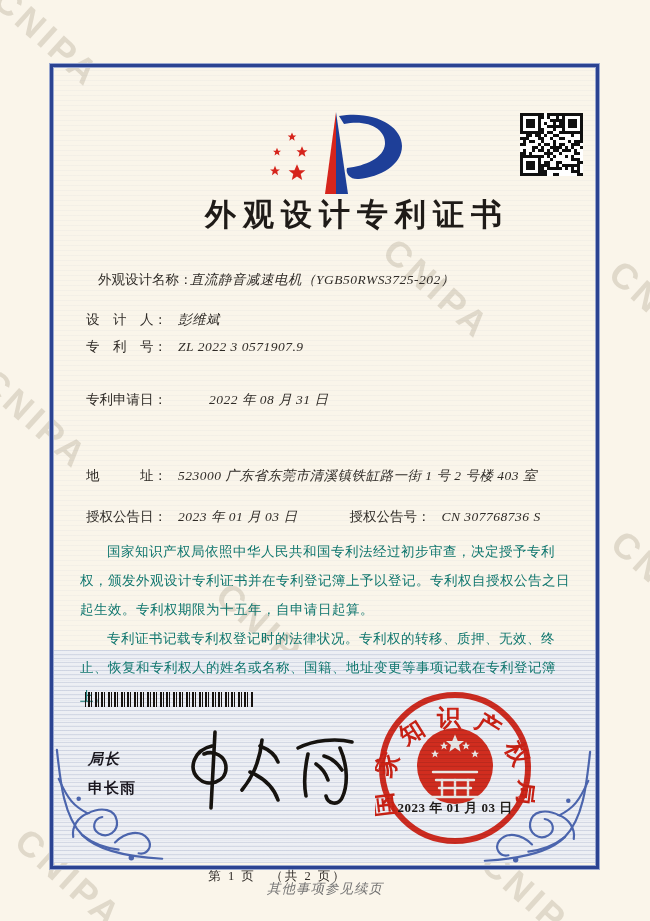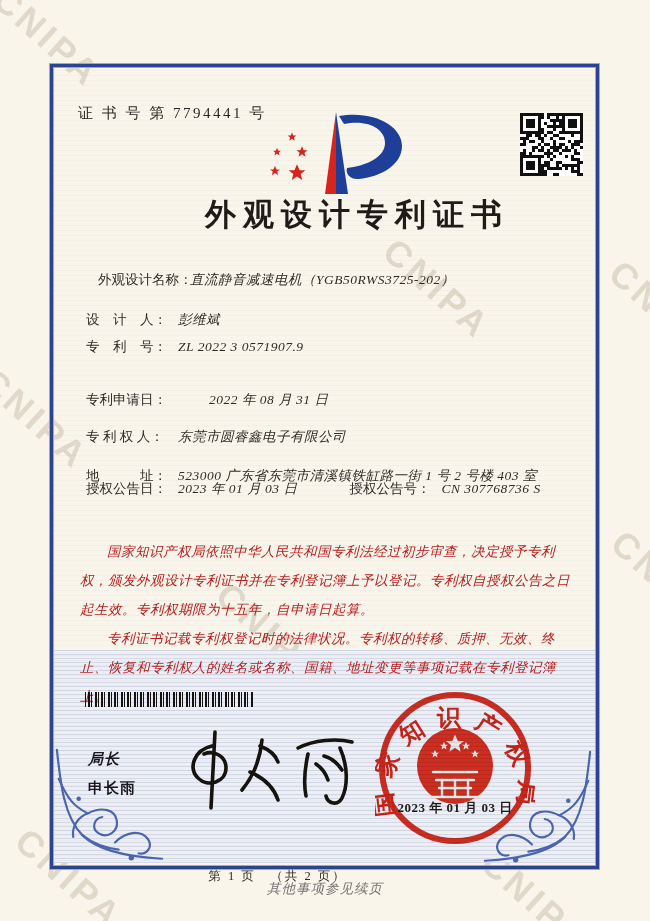--- a/index.html
+++ b/index.html
@@ -38,21 +38,21 @@
   }
   .row {
     position:absolute; left:86px; display:flex; align-items:baseline;
     font-size:13.5px; color:#2f2b27; white-space:nowrap;
   }
   .row .lbl { flex:none; width:92px; letter-spacing:0px; }
   .row .val { letter-spacing:0.5px;font-style:italic; }
   .row .lbl2 { margin-left:52px; }
   .paras {
     position:absolute; left:80px; top:537px; width:500px;
-    font-size:13.5px; line-height:29px; color:#b91c1c; font-style:italic;
+    font-size:13.5px; line-height:29px; color:#0f766e; 
     letter-spacing:0.5px;
   }
   .paras p { margin:0; text-indent:2em; }
   .barcode {
     position:absolute; left:85px; top:692px; width:168px; height:15px;
     background:repeating-linear-gradient(90deg,
       #16120f 0 1.5px, transparent 1.5px 3px,
       #16120f 3px 5.5px, transparent 5.5px 6.5px,
       #16120f 6.5px 7.5px, transparent 7.5px 10.5px,
       #16120f 10.5px 12px, transparent 12px 13px);
@@ -115,21 +115,20 @@
       <path d="M6,2 C10,40 14,76 34,96 C50,112 84,120 122,122"></path>
       <path d="M8,34 C18,56 24,64 40,72 C30,76 22,86 24,98"></path>
       <path d="M40,72 C56,64 70,68 72,80 C74,92 62,100 52,94 C44,89 46,78 56,76"></path>
       <path d="M70,104 C82,92 98,90 106,100 C112,108 106,118 96,116"></path>
       <path d="M34,96 C44,104 58,110 74,112"></path>
       <circle cx="88" cy="121" r="3" fill="#3b57a6" stroke="none"></circle>
       <circle cx="30" cy="56" r="2.5" fill="#3b57a6" stroke="none"></circle>
     </g>
   </svg>
 
-  <div class="cert-no">证 书 号 第 7794441 号</div>
 
   <svg class="logo" viewBox="0 0 160 92">
     <defs>
       <path id="st" d="M0,-10 L2.94,-3.09 L9.51,-3.09 L4.26,1.18 L5.88,8.09 L0,4 L-5.88,8.09 L-4.26,1.18 L-9.51,-3.09 L-2.94,-3.09 Z"></path>
     </defs>
     <path d="M87,8 C122,2 150,18 150,38 C150,57 128,69 107,71 C99,72 93,66 95,60 C113,58 132,50 133,36 C134,21 116,11 92,16 Z" fill="#1e3f98"></path>
     <polygon points="84,4 73,86 84,86" fill="#d6251c"></polygon>
     <polygon points="84,4 96,86 84,86" fill="#1e3f98"></polygon>
     <g fill="#d6251c">
       <use href="#st" transform="translate(40,29) scale(0.45)"></use>
@@ -304,29 +303,25 @@
     <span class="val">彭维斌</span>
   </div>
   <div class="row" style="top:338px;">
     <span class="lbl">专　利　号：</span>
     <span class="val">ZL 2022 3 0571907.9</span>
   </div>
   <div class="row" style="top:391px;gap:31px;">
     <span class="lbl">专利申请日：</span>
     <span class="val">2022 年 08 月 31 日</span>
   </div>
-  <div class="row" style="top:428px;">
-    <span class="lbl">专 利 权 人：</span>
-    <span class="val">东莞市圆睿鑫电子有限公司</span>
-  </div>
   <div class="row" style="top:467px;">
     <span class="lbl">地　　　址：</span>
     <span class="val">523000 广东省东莞市清溪镇铁缸路一街 1 号 2 号楼 403 室</span>
   </div>
-  <div class="row" style="top:480px;justify-content:space-between;">
+  <div class="row" style="top:508px;justify-content:space-between;">
     <span class="lbl">授权公告日：</span>
     <span class="val">2023 年 01 月 03 日</span>
     <span class="lbl lbl2">授权公告号：</span>
     <span class="val">CN 307768736 S</span>
   </div>
 
   <div class="paras">
     <p>国家知识产权局依照中华人民共和国专利法经过初步审查，决定授予专利权，颁发外观设计专利证书并在专利登记簿上予以登记。专利权自授权公告之日起生效。专利权期限为十五年，自申请日起算。</p>
     <p>专利证书记载专利权登记时的法律状况。专利权的转移、质押、无效、终止、恢复和专利权人的姓名或名称、国籍、地址变更等事项记载在专利登记簿上。</p>
   </div>

